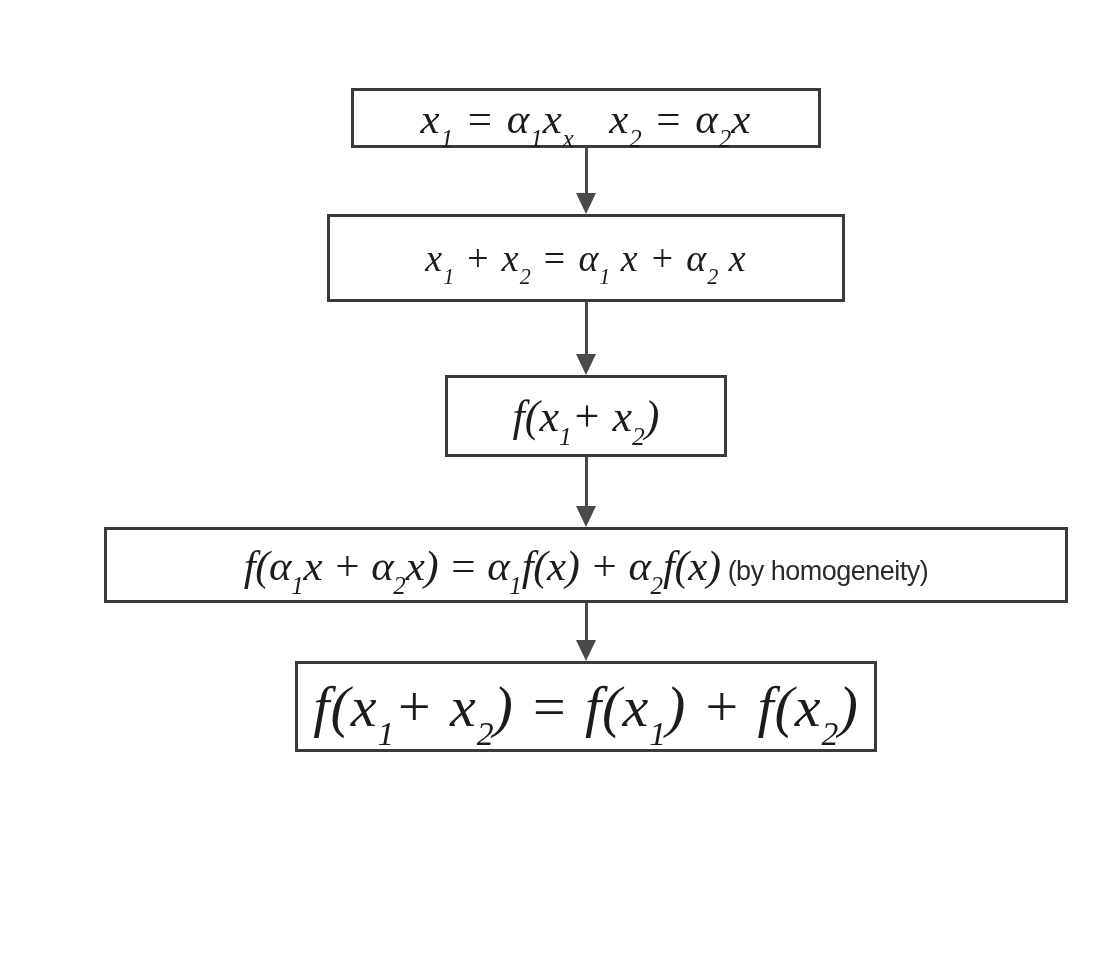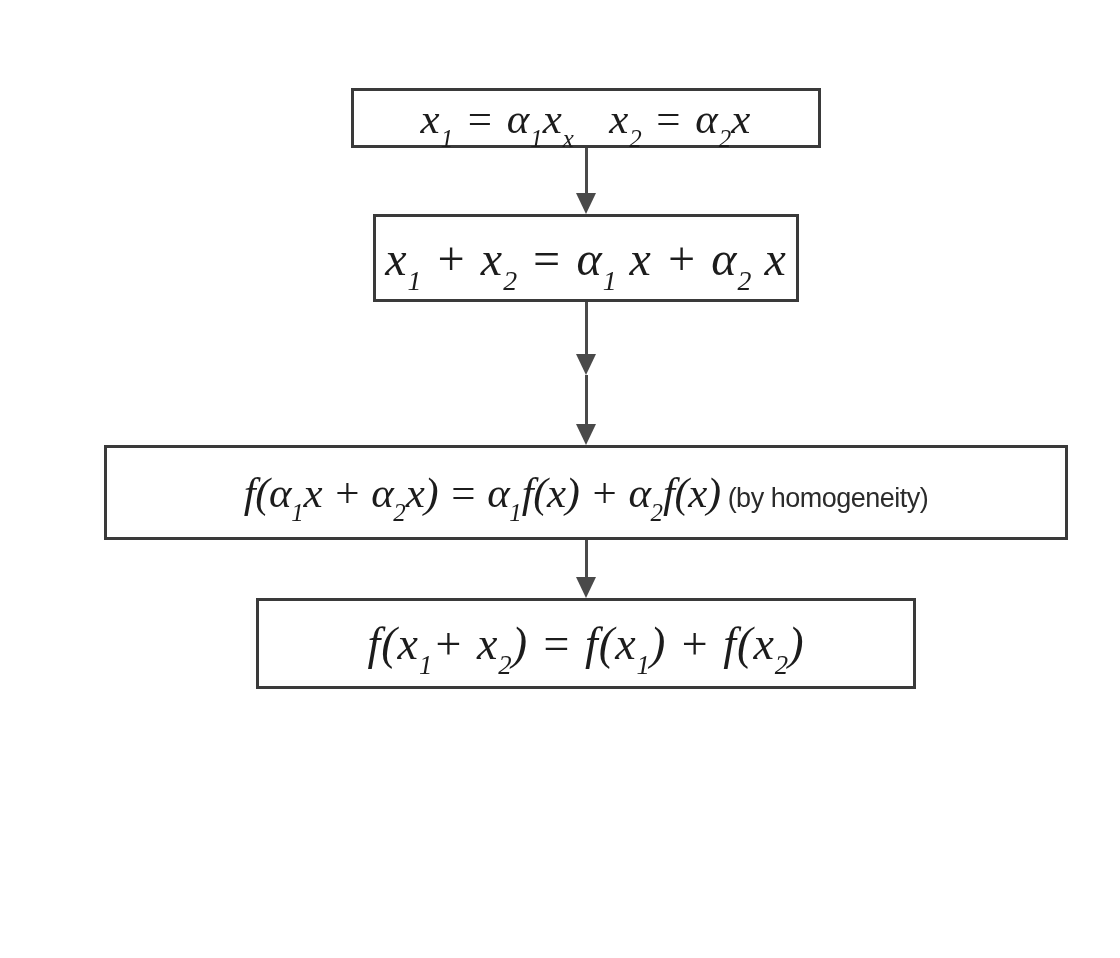--- a/index.html
+++ b/index.html
@@ -38,24 +38,24 @@
   }
   .note {
     font-style: normal;
     font-family: "Liberation Sans", "DejaVu Sans", sans-serif;
     font-size: 27px;
     color: #2b2b2b;
     margin-left: 7px;
     letter-spacing: -0.5px;
   }
   .b1 { width: 470px; height: 60px; font-size: 43px; letter-spacing: 1px; }
-  .b2 { width: 426px; height: 88px; font-size: 48px; letter-spacing: 1px; }
+  .b2 { width: 518px; height: 88px; font-size: 38px; letter-spacing: 1px; }
   .b3 { width: 282px; height: 82px; font-size: 44px; }
-  .b4 { width: 964px; height: 95px; font-size: 43px; letter-spacing: -0.5px; }
-  .b5 { width: 660px; height: 91px; font-size: 46px; letter-spacing: 1px; }
+  .b4 { width: 964px; height: 76px; font-size: 43px; letter-spacing: -0.5px; }
+  .b5 { width: 582px; height: 91px; font-size: 58px; letter-spacing: 1px; }
   .arrow {
     display: flex;
     flex-direction: column;
     align-items: center;
     flex: 0 0 auto;
   }
   .arrow .shaft {
     width: 3px;
     flex: 1 1 auto;
     background: var(--arrow-color, #4a4a4a);
@@ -87,20 +87,23 @@
 
   <div class="flow-box b2">
     <span class="eq"><span>x</span><sub>1</sub><span> + </span><span>x</span><sub>2</sub><span> = </span><span>α</span><sub>1</sub><span> x + </span><span>α</span><sub>2</sub><span> x</span></span>
   </div>
 
   <div class="arrow a2">
     <div class="shaft"></div>
     <div class="head"></div>
   </div>
 
+  <div class="flow-box b3">
+    <span class="eq"><span>f(</span><span>x</span><sub>1</sub><span>+ </span><span>x</span><sub>2</sub><span>)</span></span>
+  </div>
 
   <div class="arrow a3">
     <div class="shaft"></div>
     <div class="head"></div>
   </div>
 
   <div class="flow-box b4">
     <span class="eq"><span>f(</span><span>α</span><sub>1</sub><span>x + </span><span>α</span><sub>2</sub><span>x) = </span><span>α</span><sub>1</sub><span>f(x) + </span><span>α</span><sub>2</sub><span>f(x)</span><span class="note">(by homogeneity)</span></span>
   </div>
 

